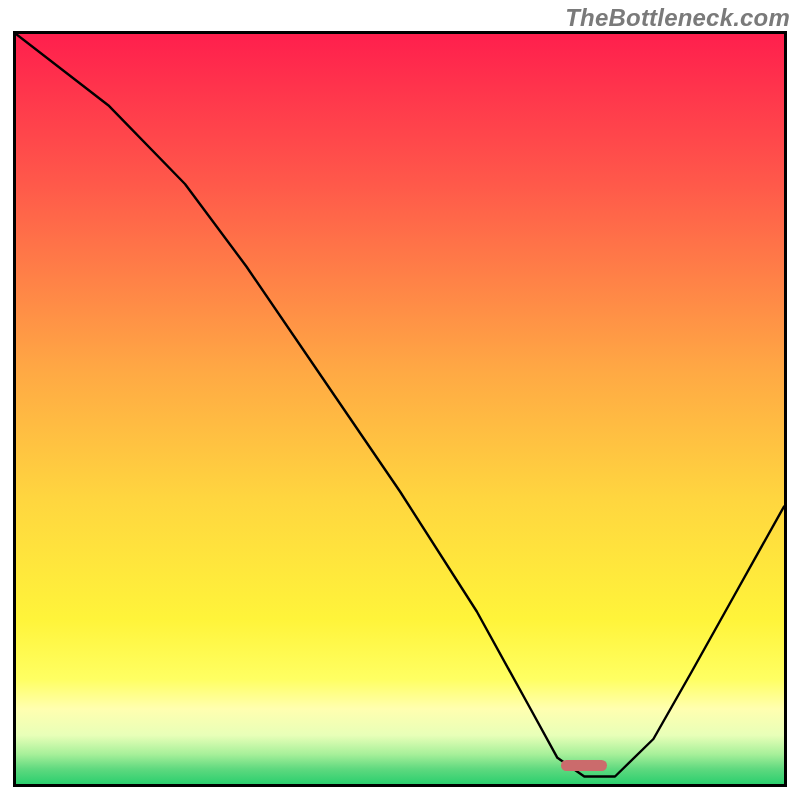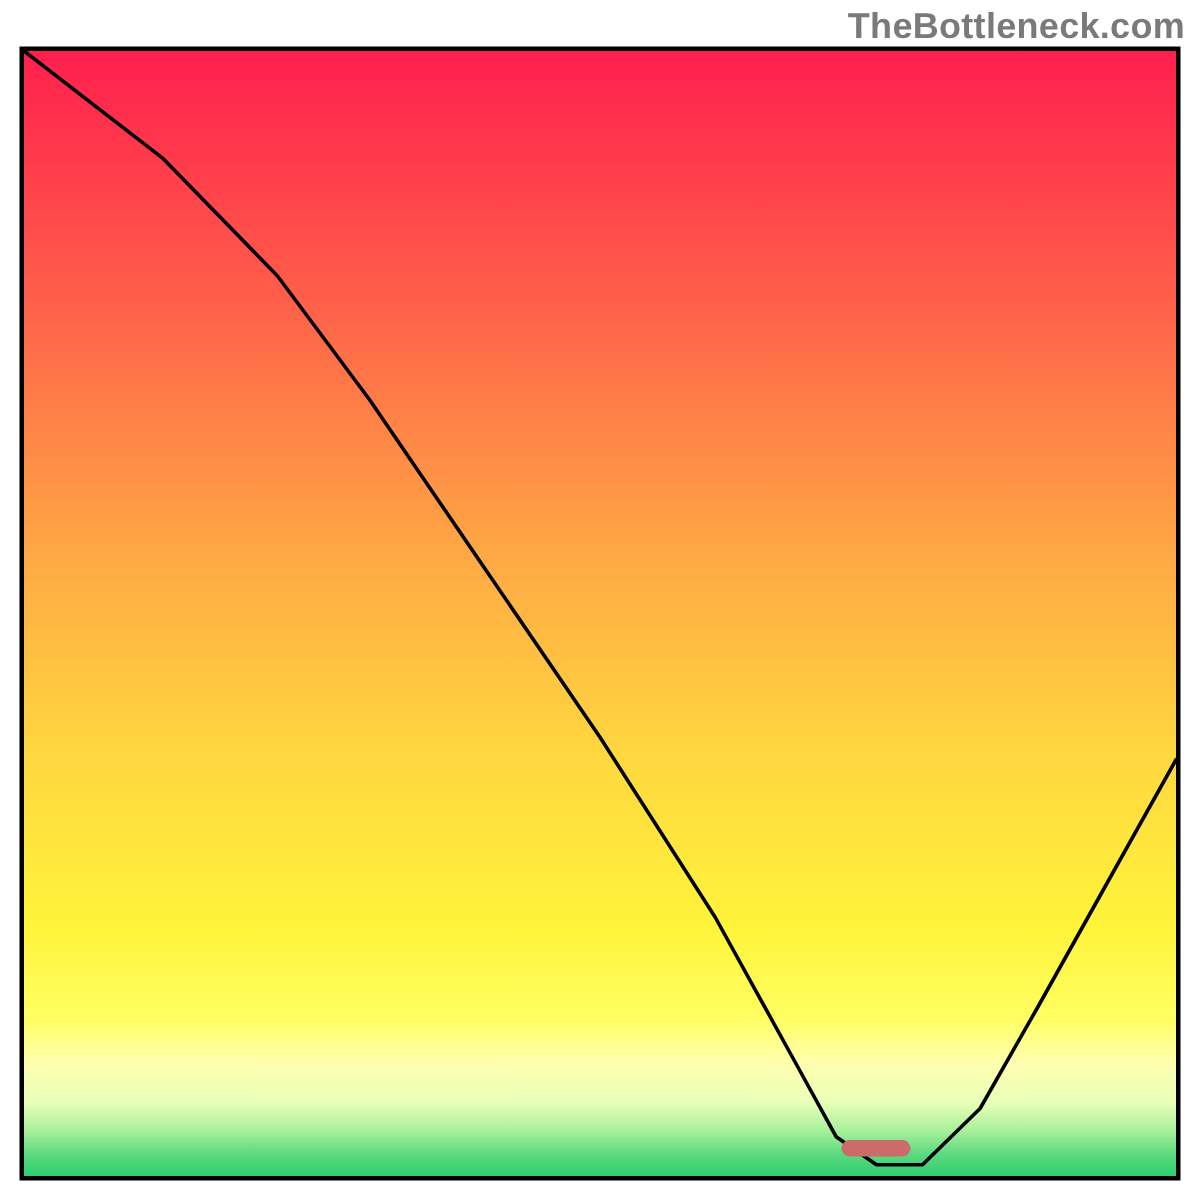--- a/index.html
+++ b/index.html
@@ -18,20 +18,21 @@
   .watermark {
     position: absolute;
     top: 4px;
     right: 10px;
     font-family: Arial, Helvetica, sans-serif;
     font-size: 24px;
     font-weight: 600;
     color: #7a7a7a;
     letter-spacing: 0.2px;
     z-index: 5;
+    font-style: italic;
   }
   .plot-frame {
     position: absolute;
     left: 13px;
     top: 31px;
     width: 774px;   
     height: 756px;  
     border: 3px solid #000;
     box-sizing: border-box;
     overflow: hidden;

